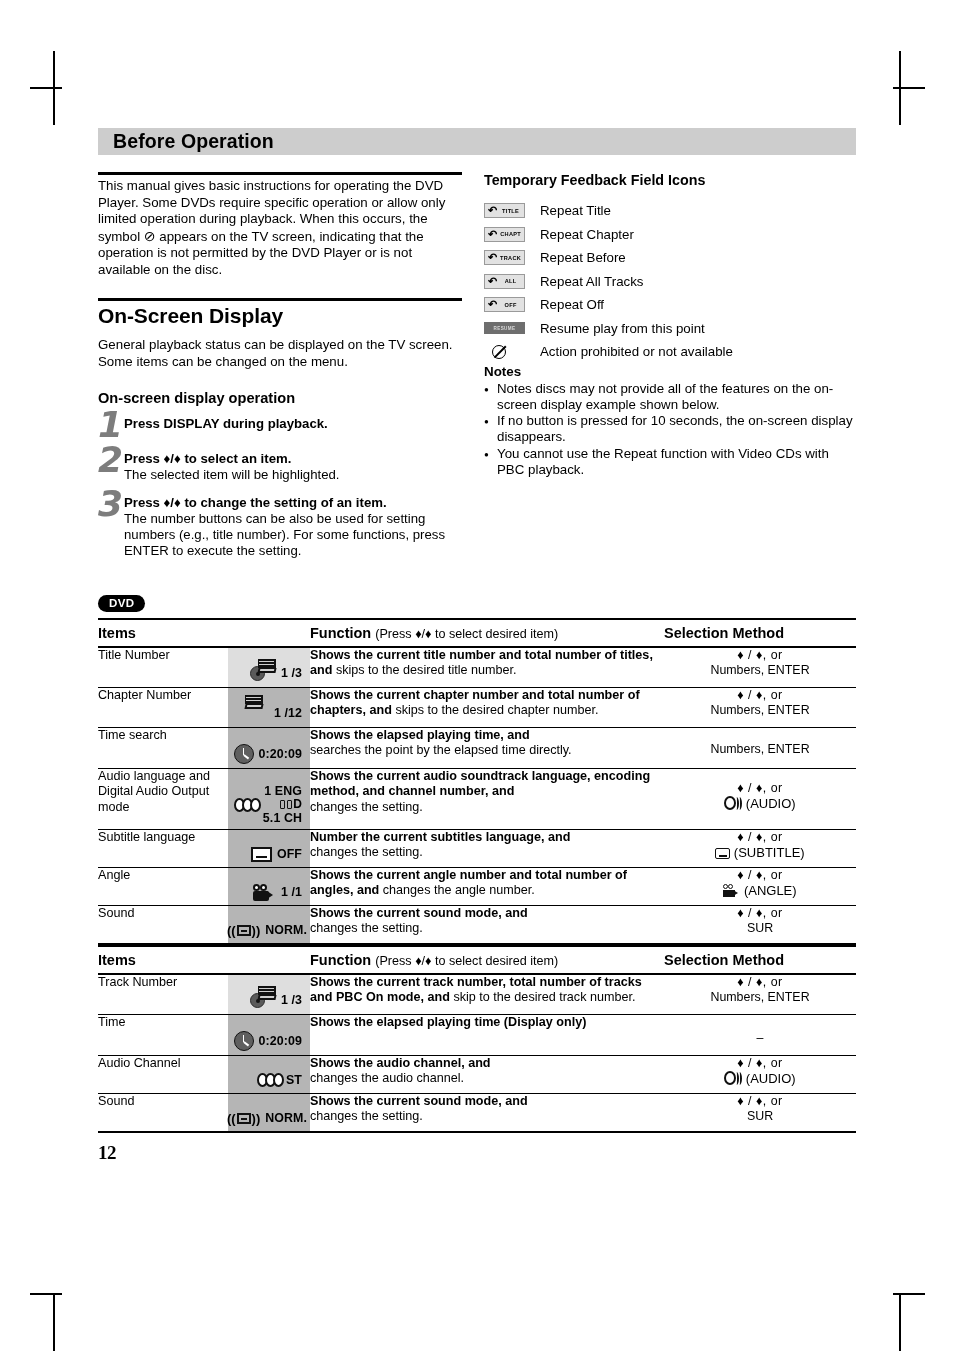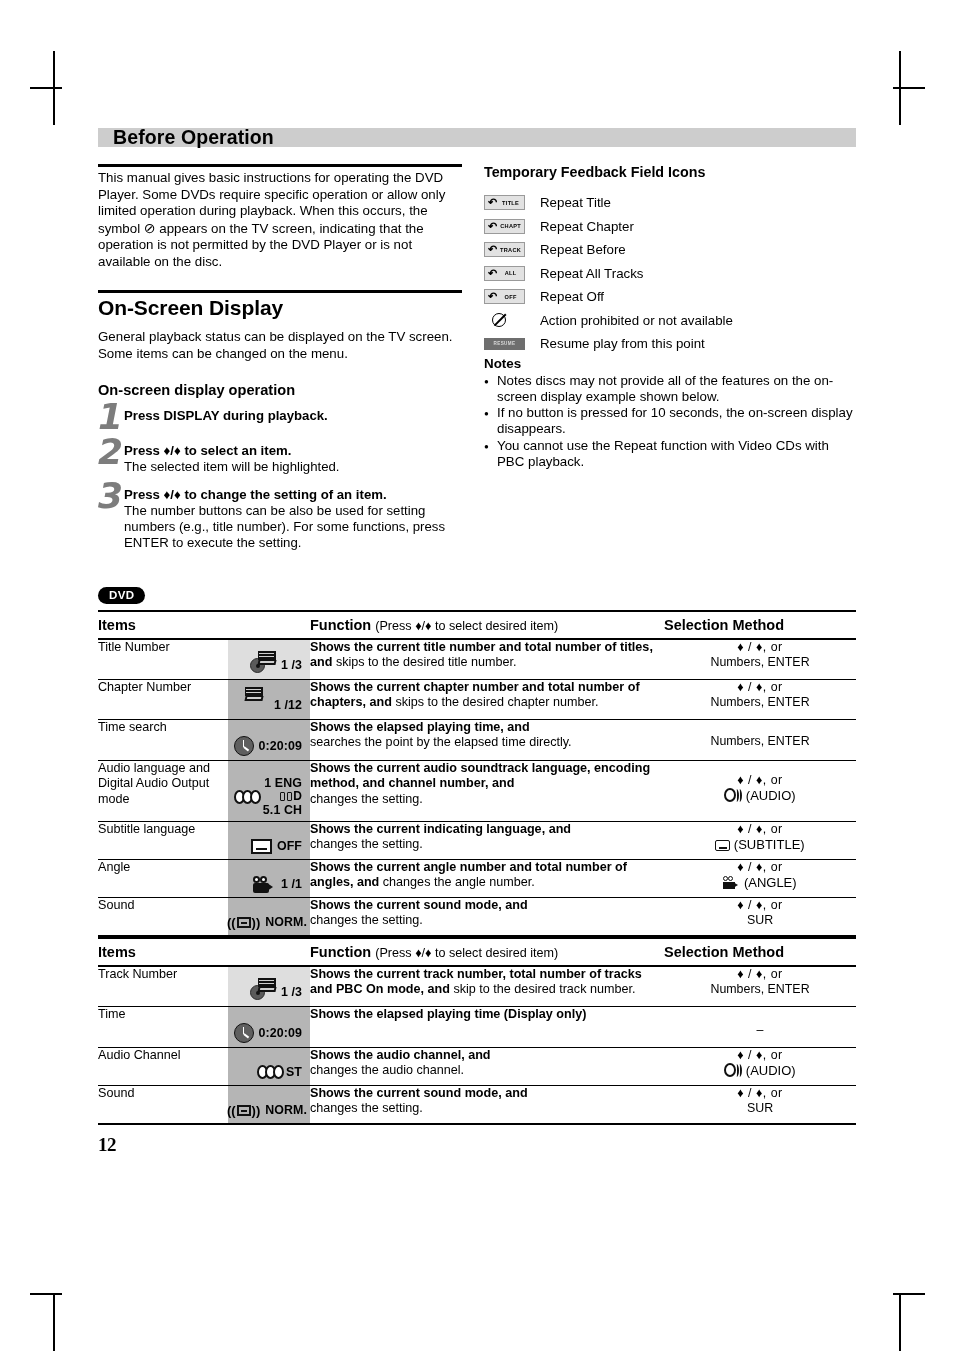--- a/index.html
+++ b/index.html
@@ -22,21 +22,21 @@
   .page {
     position:absolute;
     left:98px; top:128px;
     width:758px;
     height:1140px;
   }
 
   
   .runhead {
     background:#cdcdcd;
-    height:19px;
+    height:27px;
     display:flex;
     align-items:center;
     padding-left:15px;
   }
   .runhead-title {
     font-size:19.5px;
     font-weight:bold;
     letter-spacing:0.1px;
   }
 
@@ -524,32 +524,32 @@
           <div class="rep-badge">
             <span class="loop">↶</span>
             <span class="rtxt">OFF</span>
           </div>
         </div>
         <div class="fb-label">Repeat Off</div>
       </div>
 
       <div class="fb-row">
         <div class="fb-icon">
-          <span class="noentry"></span>
-        </div>
-        <div class="fb-label">Action prohibited or not available</div>
+          <div class="resume-badge">
+            <span>RESUME</span>
+          </div>
+        </div>
+        <div class="fb-label">Resume play from this point</div>
       </div>
 
       <div class="fb-row">
         <div class="fb-icon">
-          <div class="resume-badge">
-            <span>RESUME</span>
-          </div>
-        </div>
-        <div class="fb-label">Resume play from this point</div>
+          <span class="noentry"></span>
+        </div>
+        <div class="fb-label">Action prohibited or not available</div>
       </div>
 
       <h3 class="notes">Notes</h3>
       <ul class="notes">
         <li>Notes discs may not provide all of the features on the on-screen display example shown below.</li>
         <li>If no button is pressed for 10 seconds, the on-screen display disappears.</li>
         <li>You cannot use the Repeat function with Video CDs with PBC playback.</li>
       </ul>
 
     </div>
@@ -675,21 +675,21 @@
 
       <tr>
         <td class="c-item">Subtitle language</td>
         <td class="c-ico">
           <div class="icobox">
             <span class="g g-sub"></span>
             <span class="osd-val">OFF</span>
           </div>
         </td>
         <td class="c-fn">
-          <b>Shows the current indicating language, and</b><br>
+          <b>Number the current subtitles language, and</b><br>
           <span>changes the setting.</span>
         </td>
         <td class="c-sel">
           <div class="arrows">♦ / ♦, or</div>
           <div>
             <span class="g-sub-sel"></span>
             <span class="selico">(SUBTITLE)</span>
           </div>
         </td>
       </tr>

